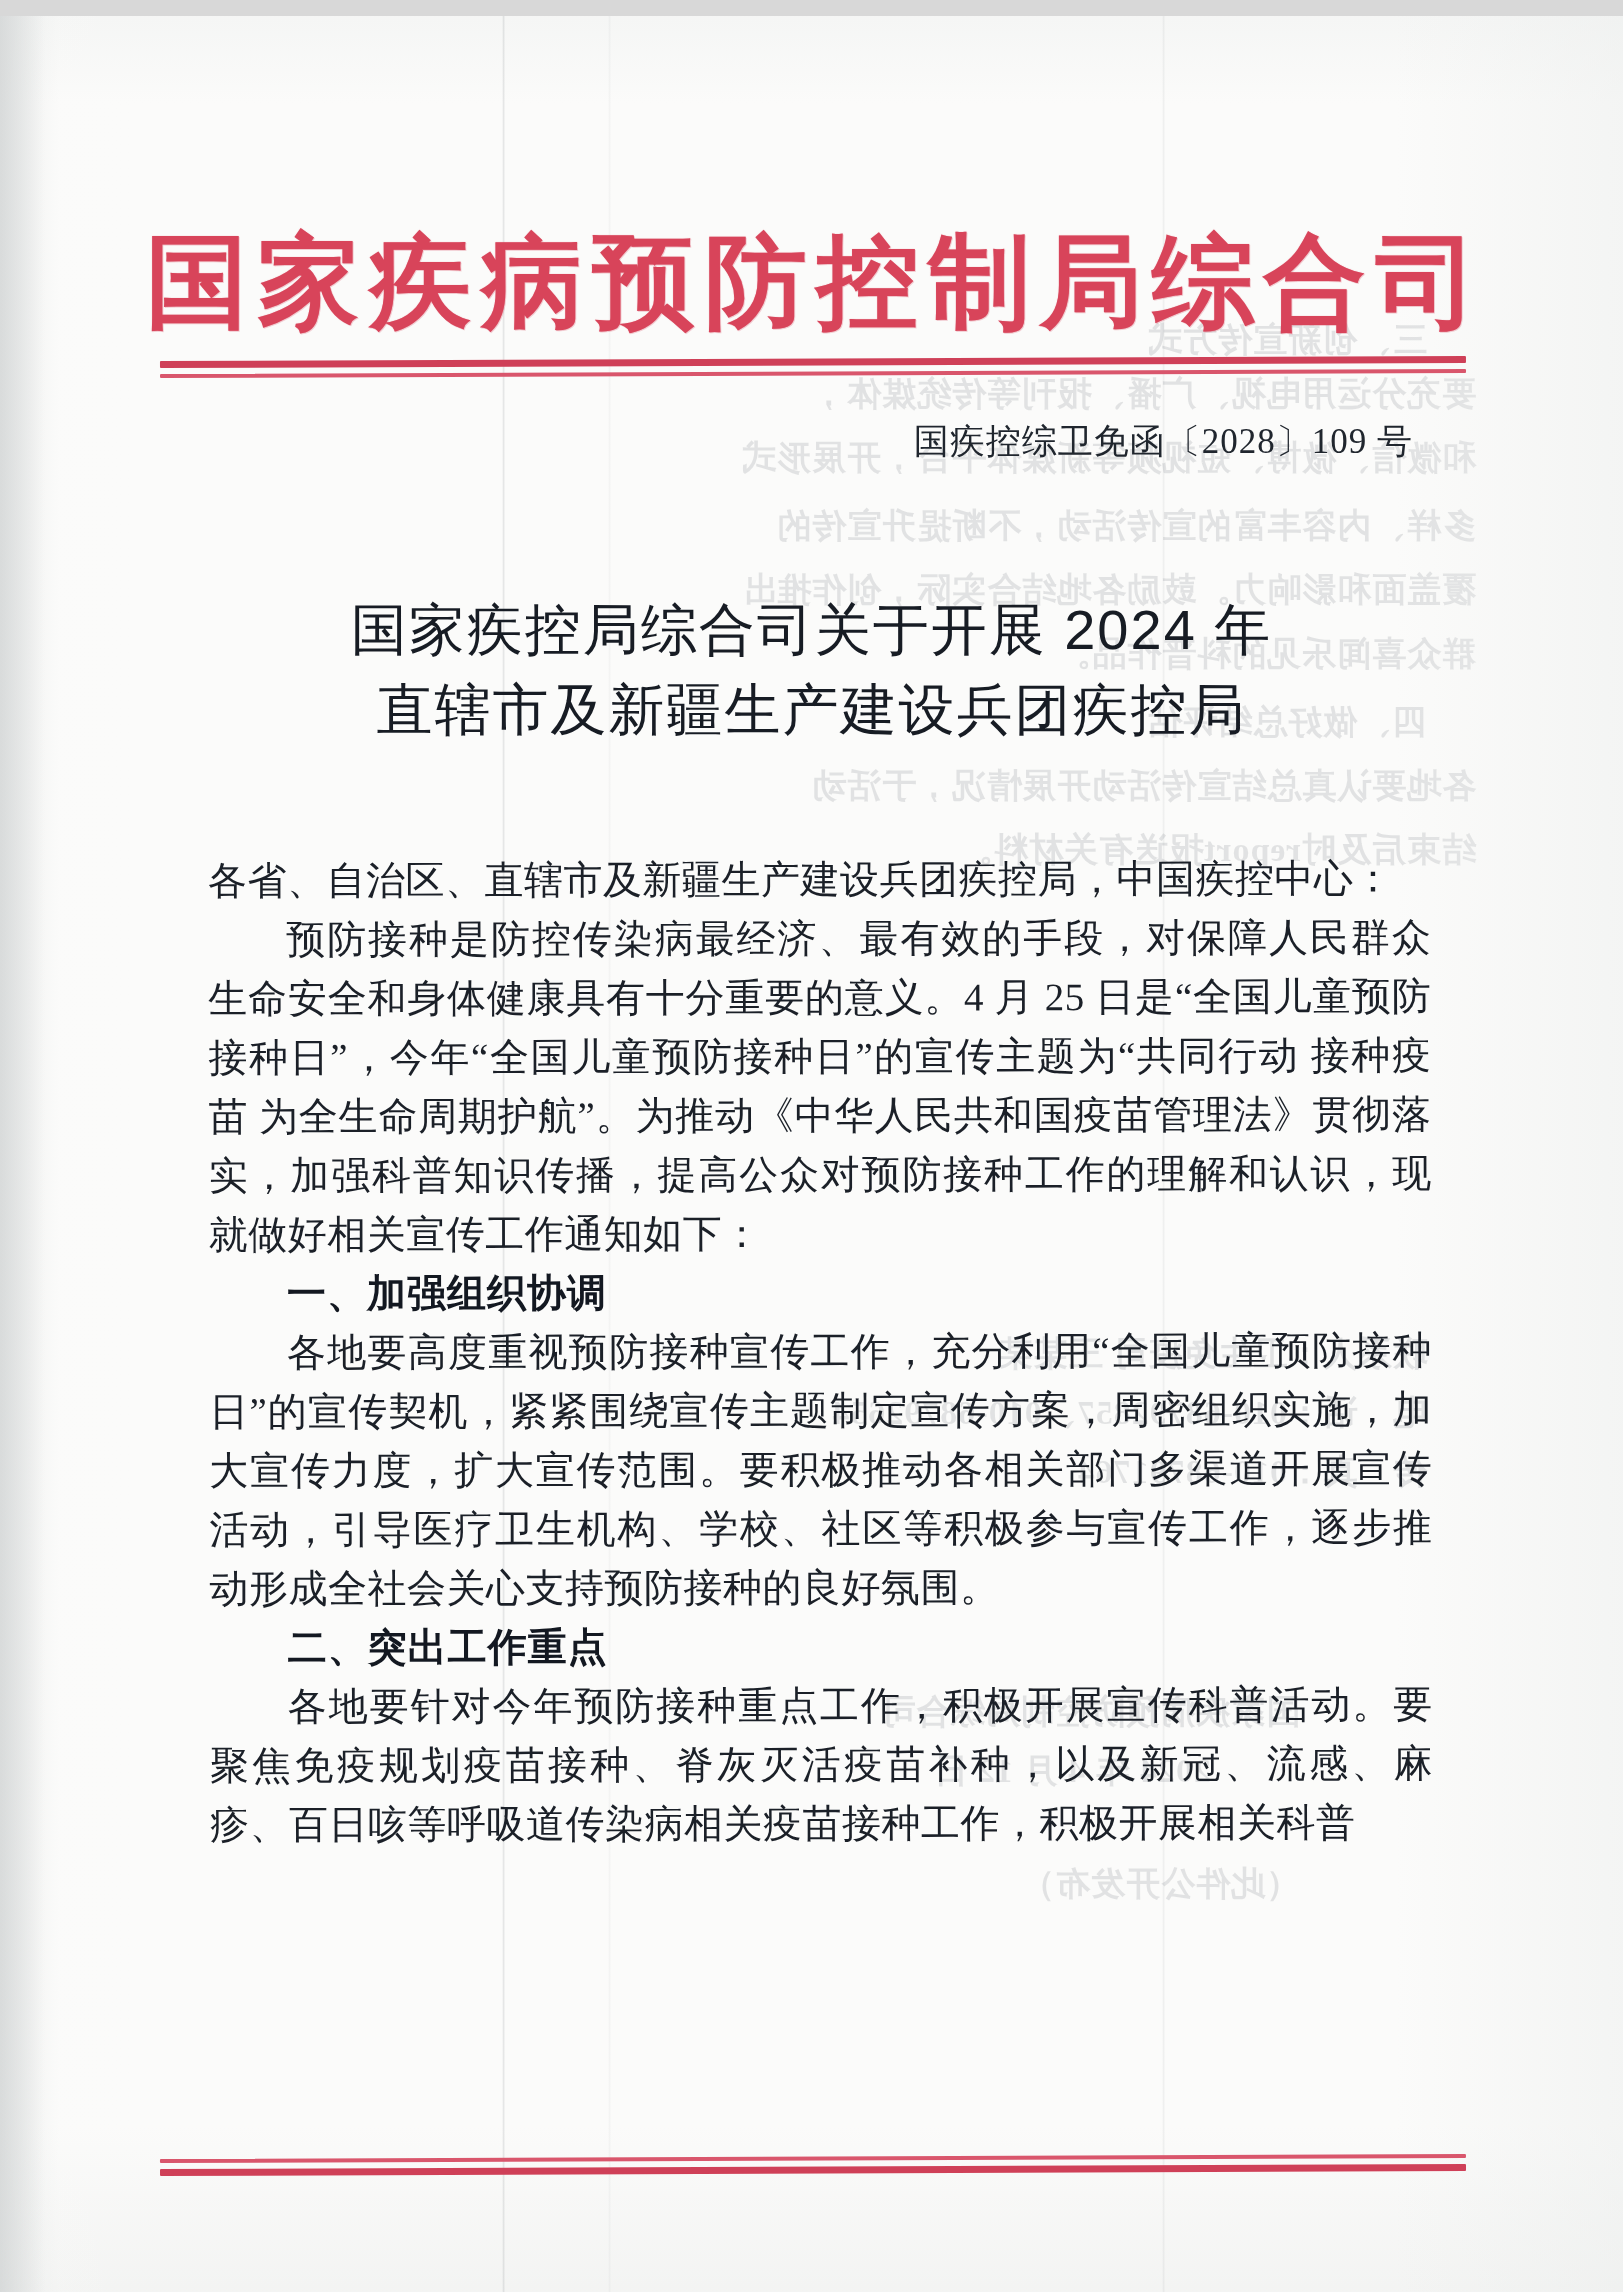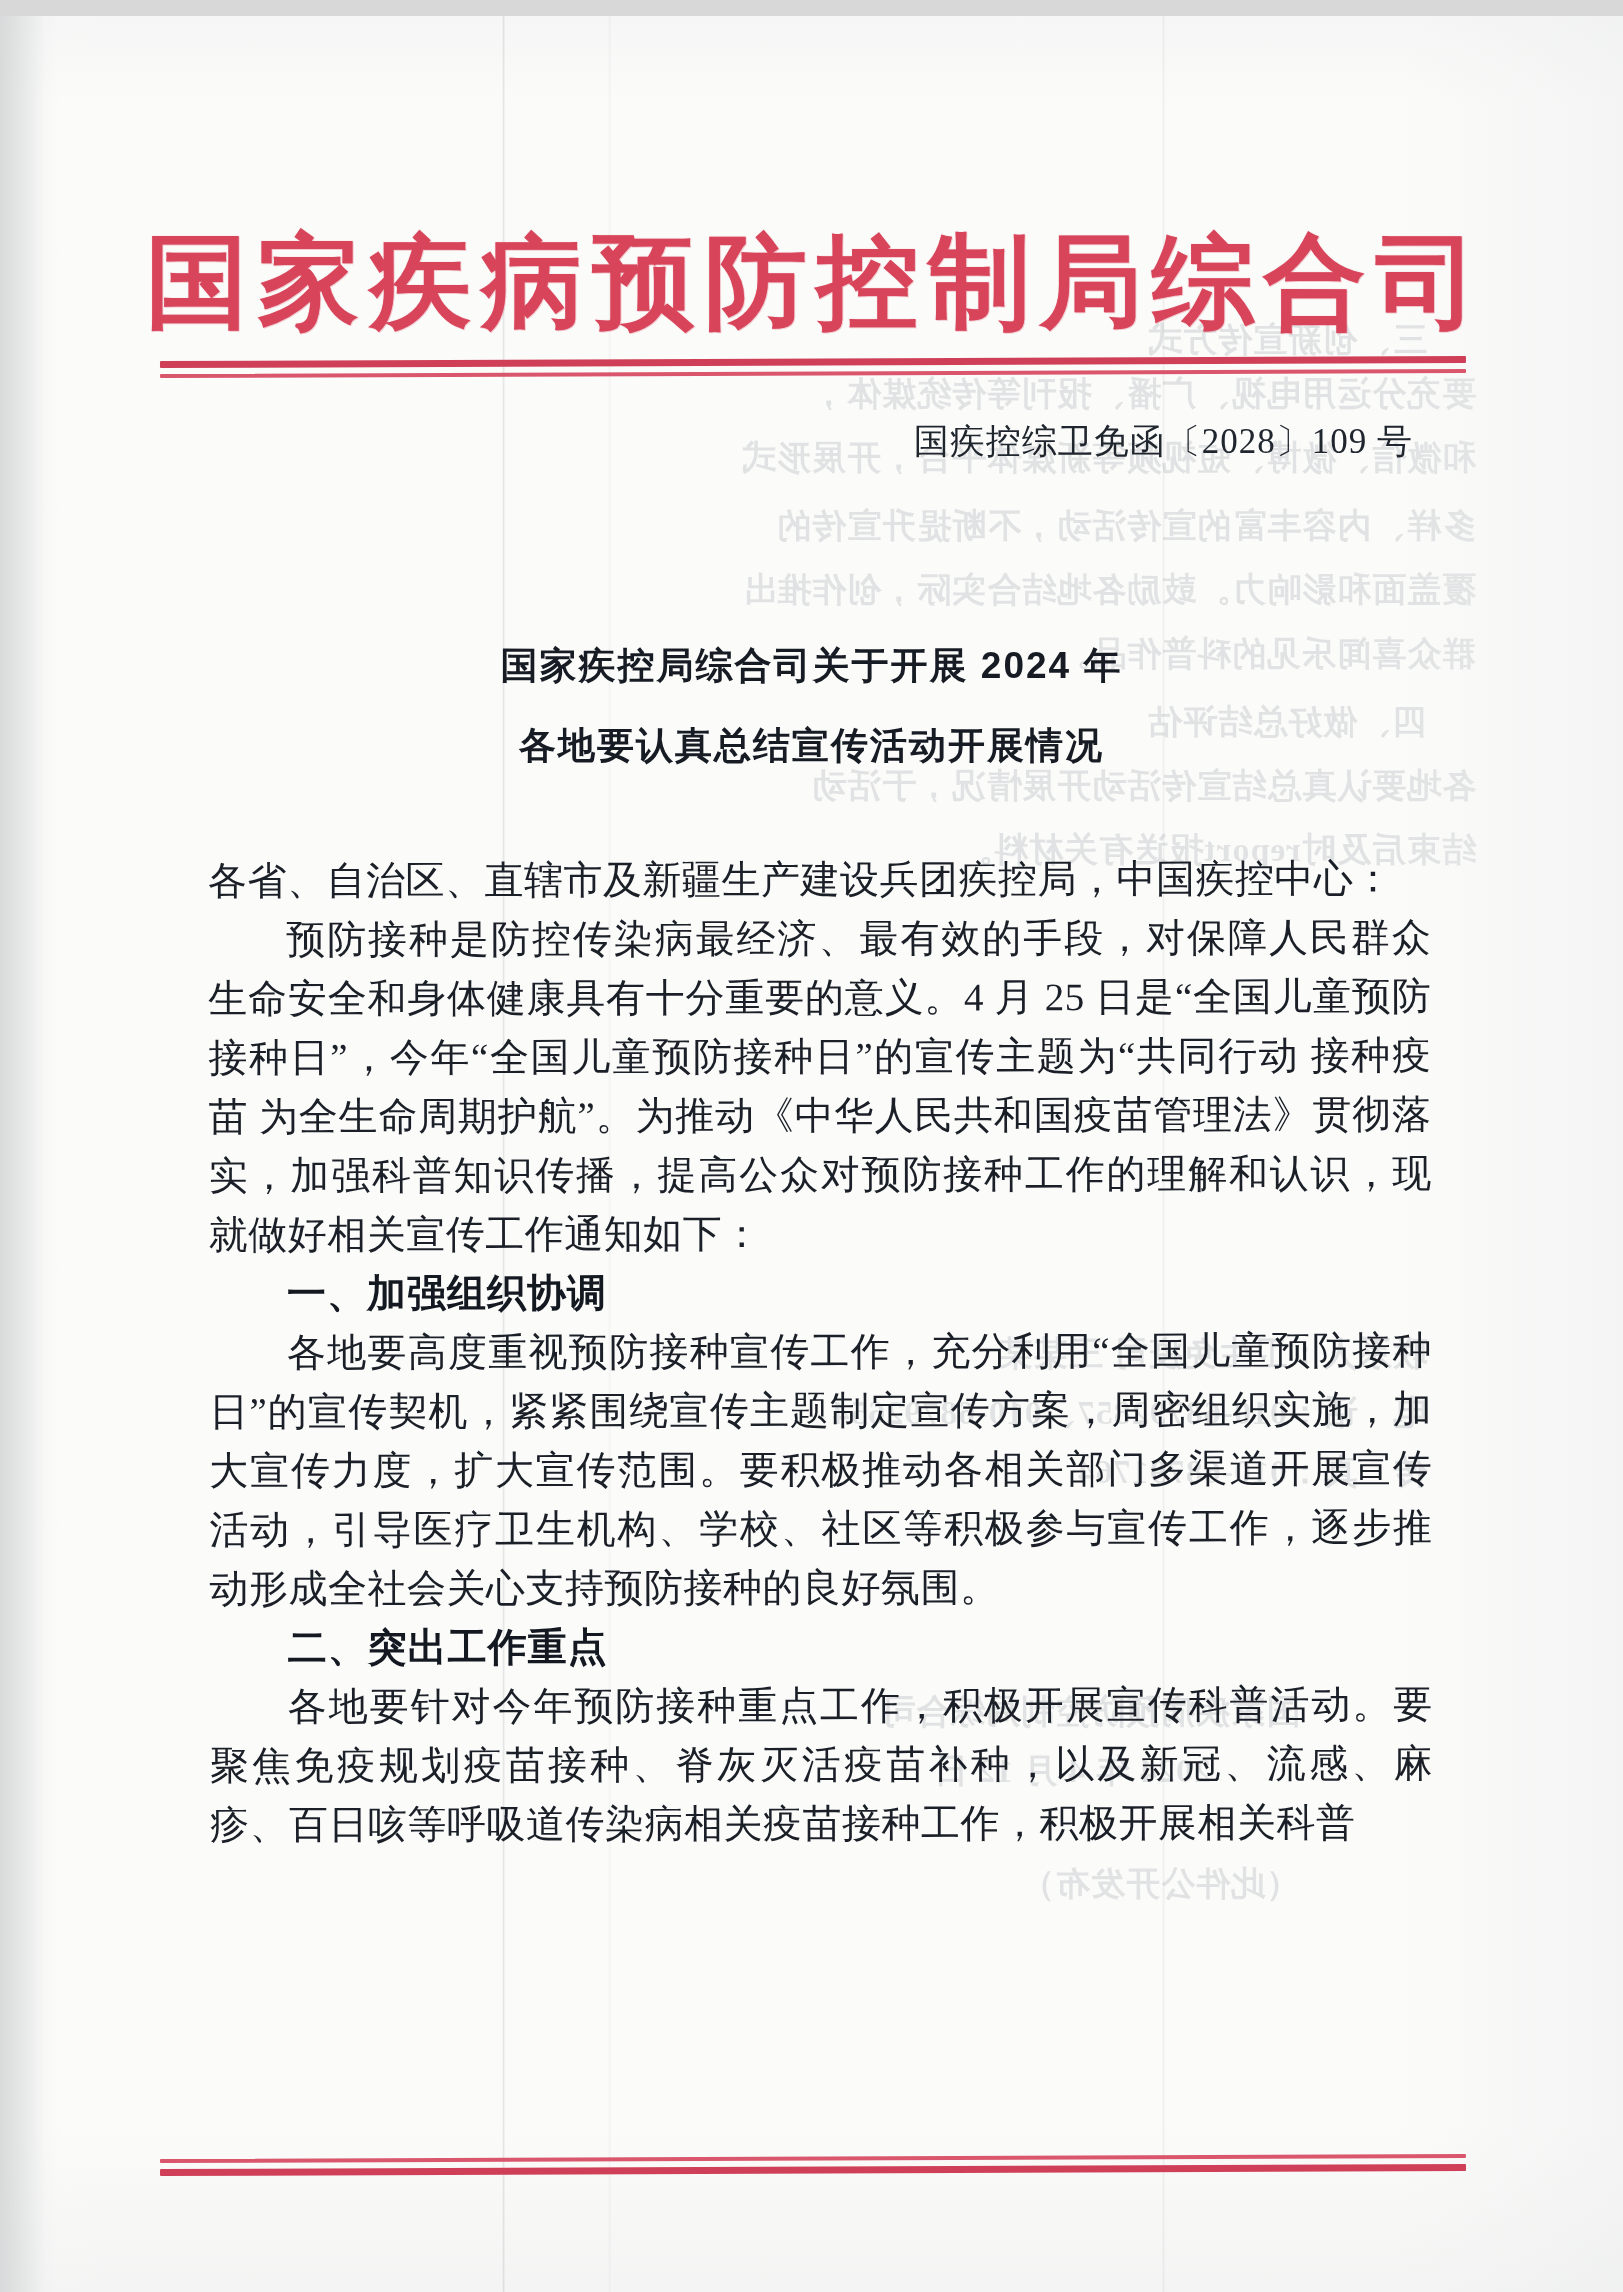--- a/index.html
+++ b/index.html
@@ -131,25 +131,25 @@
     letter-spacing: 1px;
     color: #20262e;
     white-space: nowrap;
   }
 
   
   .doc-title {
     position: absolute;
     left: 176px;
     right: 176px;
-    top: 610px;
+    top: 574px;
     text-align: center;
     font-family: "Liberation Sans", "DejaVu Sans", sans-serif;
-    font-weight: 700;
-    font-size: 37px;
+    font-weight: 400;
+    font-size: 56px;
     line-height: 80px;
     letter-spacing: 2px;
     color: #171c24;
   }
   .doc-title div { white-space: nowrap; }
 
   
   .body-block {
     position: absolute;
     left: 208px;
@@ -221,21 +221,21 @@
   <div class="rule-group rule-top rule-skew">
     <div class="rule-thick"></div>
     <div class="rule-gap"></div>
     <div class="rule-thin"></div>
   </div>
 
   <div class="docnum">国疾控综卫免函〔2028〕109 号</div>
 
   <div class="doc-title">
     <div>国家疾控局综合司关于开展 2024 年</div>
-    <div>各地要认真总结宣传活动开展情况</div>
+    <div>直辖市及新疆生产建设兵团疾控局</div>
   </div>
 
   <div class="body-block skewed">
     <p class="addressee">各省、自治区、直辖市及新疆生产建设兵团疾控局，中国疾控中心：</p>
 
     <p class="para">预防接种是防控传染病最经济、最有效的手段，对保障人民群众生命安全和身体健康具有十分重要的意义。4 月 25 日是“全国儿童预防接种日”，今年“全国儿童预防接种日”的宣传主题为“共同行动 接种疫苗 为全生命周期护航”。为推动《中华人民共和国疫苗管理法》贯彻落实，加强科普知识传播，提高公众对预防接种工作的理解和认识，现就做好相关宣传工作通知如下：</p>
 
     <p class="section-head">一、加强组织协调</p>
     <p class="para">各地要高度重视预防接种宣传工作，充分利用“全国儿童预防接种日”的宣传契机，紧紧围绕宣传主题制定宣传方案，周密组织实施，加大宣传力度，扩大宣传范围。要积极推动各相关部门多渠道开展宣传活动，引导医疗卫生机构、学校、社区等积极参与宣传工作，逐步推动形成全社会关心支持预防接种的良好氛围。</p>
 

